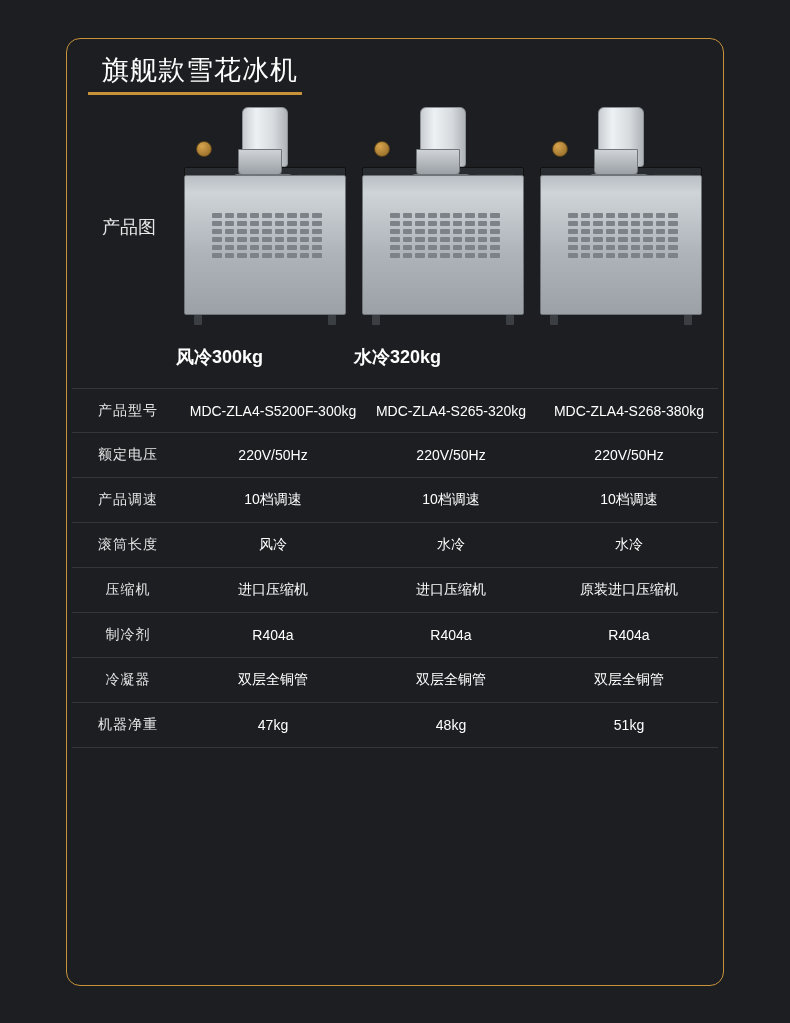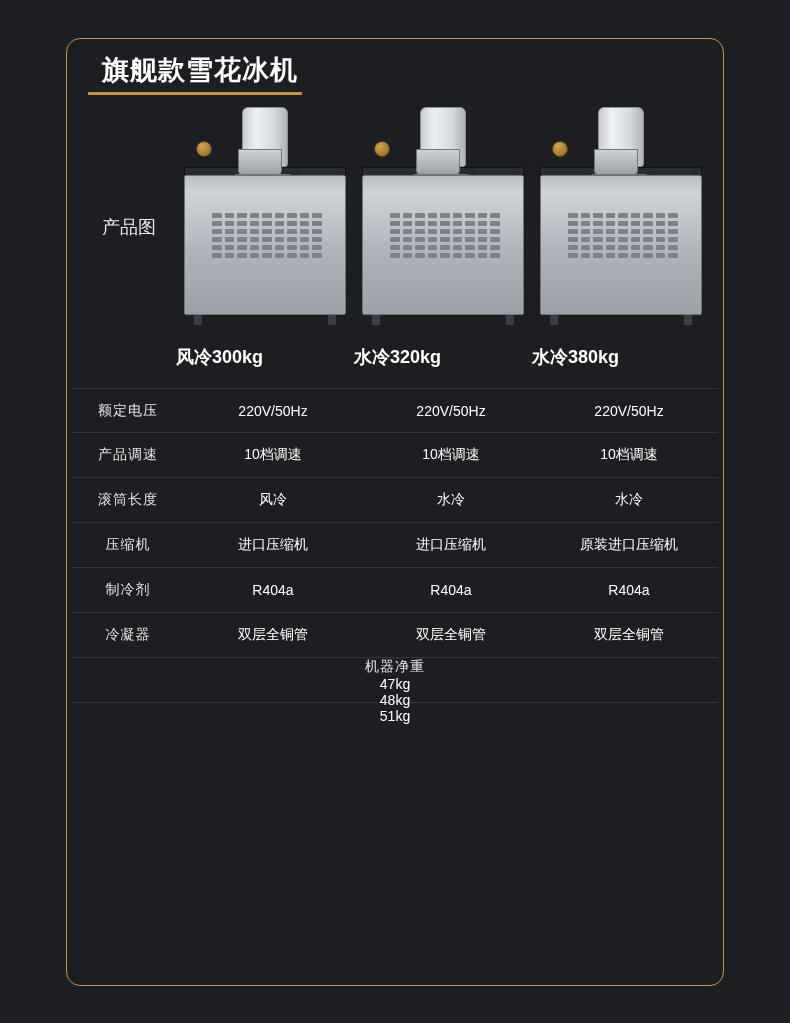--- a/index.html
+++ b/index.html
@@ -32,21 +32,21 @@
   }
   .title-wrap {
     position: absolute;
     left: 88px;
     top: 48px;
     background: #1c1e22;
     padding: 4px 18px 6px 14px;
   }
   .title {
     font-size: 27px;
-    font-weight: bold;
+    font-weight: normal;
     letter-spacing: 1px;
     color: #ffffff;
     line-height: 36px;
     white-space: nowrap;
   }
   .title-underline {
     position: absolute;
     left: 88px;
     top: 92px;
     width: 214px;
@@ -253,21 +253,21 @@
     top: 388px;
     width: 646px;
   }
   .trow {
     display: flex;
     align-items: center;
     height: 45px;
     border-bottom: 1px solid #33363b;
   }
   .trow:first-child { border-top: 1px solid #33363b; }
-  .trow.last { border-bottom: 1px solid #33363b; flex-direction: column; }
+  .trow.last { border-bottom: 1px solid #33363b; }
   .tlabel {
     width: 112px;
     font-size: 14px;
     color: #e6e6e6;
     text-align: center;
     letter-spacing: 1px;
   }
   .tcell {
     flex: 1;
     text-align: center;
@@ -522,25 +522,30 @@
           </div>
       </div>
 
     </div>
   </div>
 
   <div class="model-names">
     <div class="spacer"></div>
     <div class="cell">风冷300kg</div>
     <div class="cell">水冷320kg</div>
-    <div class="cell">水冷380kg</div>
   </div>
 
   <div class="table">
 
+    <div class="trow">
+      <div class="tlabel">产品型号</div>
+      <div class="tcell">MDC-ZLA4-S5200F-300kg</div>
+      <div class="tcell">MDC-ZLA4-S265-320kg</div>
+      <div class="tcell">MDC-ZLA4-S268-380kg</div>
+    </div>
 
 
     <div class="trow">
       <div class="tlabel">额定电压</div>
       <div class="tcell">220V/50Hz</div>
       <div class="tcell">220V/50Hz</div>
       <div class="tcell">220V/50Hz</div>
     </div>
 
 

